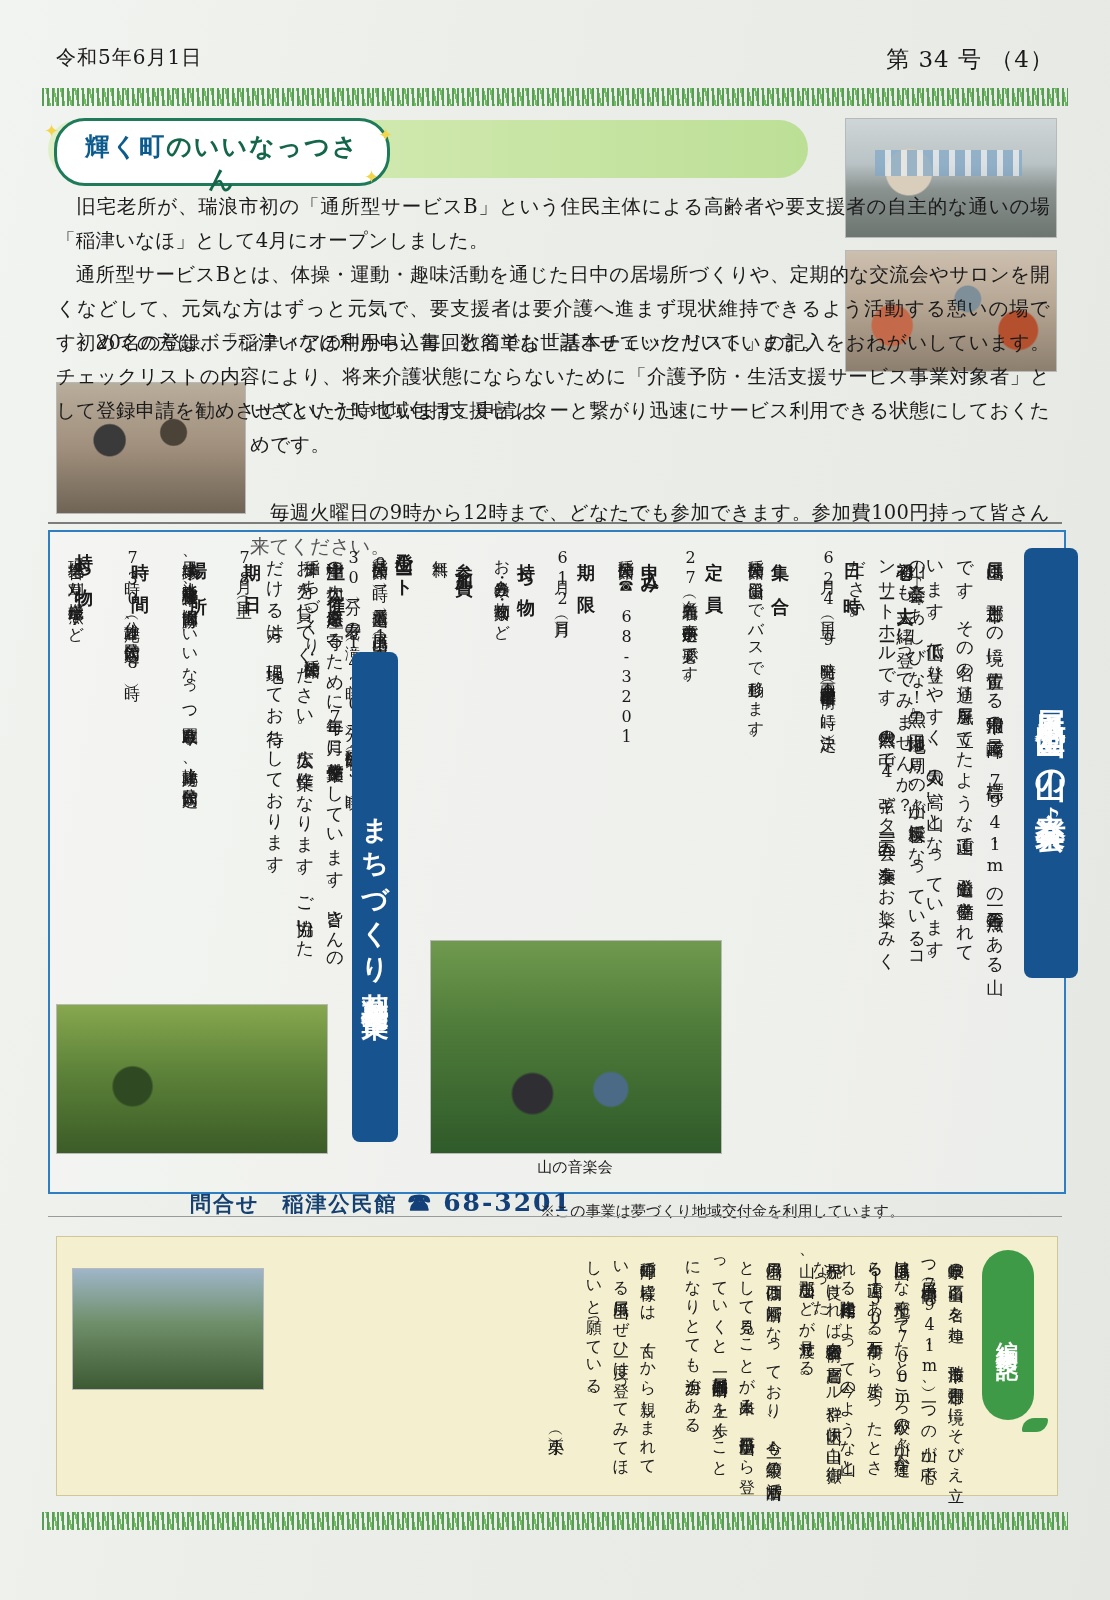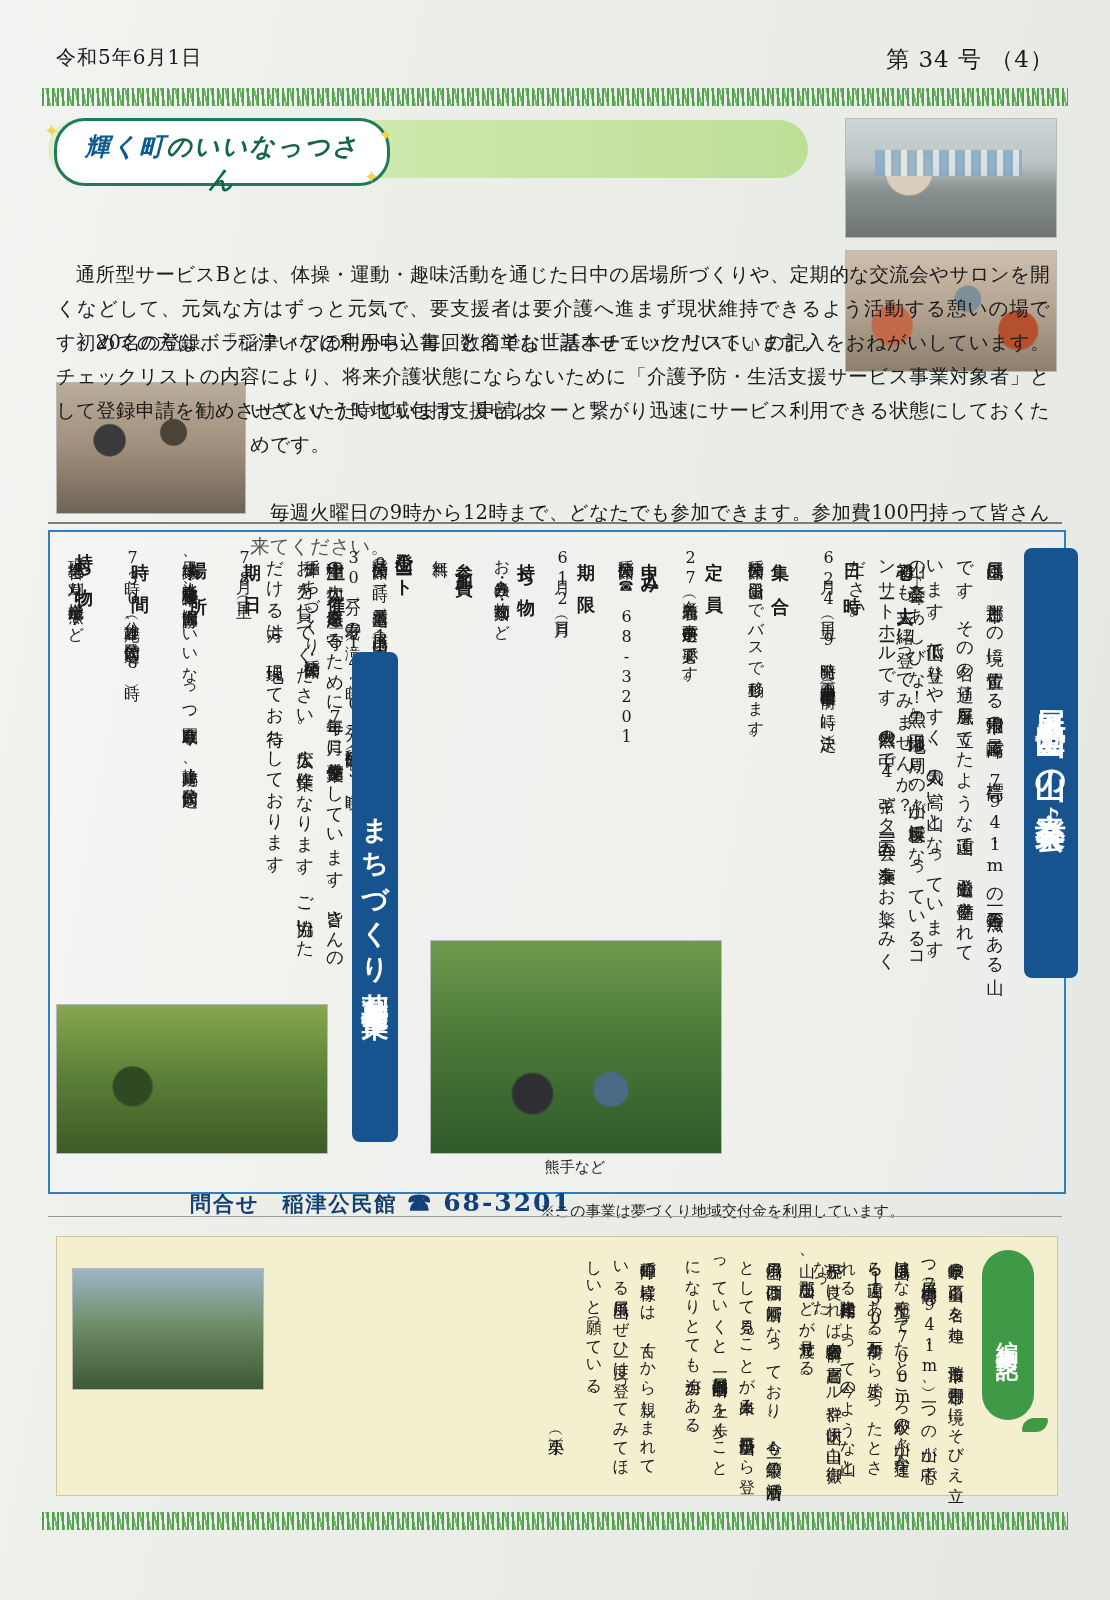--- a/index.html
+++ b/index.html
@@ -33,21 +33,21 @@
     position:absolute;left:48px;top:120px;width:760px;height:58px;
     background:linear-gradient(90deg,#dff0c9 0%,#cfe8ad 45%,#bcdf96 100%);
     border-radius:29px;
   }
   .ribbon-badge{
     position:absolute;left:54px;top:118px;width:330px;height:62px;
     background:#ffffff;border:3px solid #1f7a5a;border-radius:31px;
   }
   .badge-text{
     position:absolute;left:72px;top:130px;width:300px;text-align:center;
-    font-size:25px;font-weight:bold;color:#14664a;letter-spacing:2px;font-style:italic;
+    font-size:25px;font-weight:bold;color:#14664a;letter-spacing:2px;
   }
   .badge-text .kagayaku{color:#0d5b8c;}
   .ribbon-title{
     position:absolute;left:404px;top:136px;width:390px;
     font-size:25px;font-weight:bold;color:#0f6f3f;letter-spacing:1px;
   }
   .sparkle{position:absolute;color:#f4d44a;font-size:18px;}
 
   .photo{
     position:absolute;border:1px solid #b9b9b9;overflow:hidden;
@@ -173,20 +173,21 @@
   <div class="ribbon-badge"></div>
   <div class="badge-text"><span class="kagayaku">輝く町</span>のいいなっつさん</div>
   <span class="sparkle" style="left:44px;top:120px;">✦</span>
   <span class="sparkle" style="left:378px;top:124px;">✦</span>
   <span class="sparkle" style="left:364px;top:166px;">✦</span>
 
   <div class="photo p-hall"></div>
   <div class="photo p-table"></div>
   <div class="photo p-counsel"></div>
 
+  <div class="body-text" id="para1">　旧宅老所が、瑞浪市初の「通所型サービスB」という住民主体による高齢者や要支援者の自主的な通いの場「稲津いなほ」として4月にオープンしました。</div>
   <div class="body-text" id="para2">　通所型サービスBとは、体操・運動・趣味活動を通じた日中の居場所づくりや、定期的な交流会やサロンを開くなどして、元気な方はずっと元気で、要支援者は要介護へ進まず現状維持できるよう活動する憩いの場です。20名の登録ボランティアの中から、毎回数名でお世話させていただいています。</div>
   <div class="body-text" id="para4">いざという時地域包括支援センターと繋がり迅速にサービス利用できる状態にしておくためです。</div>
   <div class="body-text" id="para3">　初めての方は、「稲津いなほ利用申込書」と簡単な「基本チェックリスト」の記入をおねがいしています。チェックリストの内容により、将来介護状態にならないために「介護予防・生活支援サービス事業対象者」として登録申請を勧めさせていただいています。申請は、</div>
   <div class="body-text" id="para6">　毎週火曜日の9時から12時まで、どなたでも参加できます。参加費100円持って皆さん来てください。</div>
 
   <div class="hr-line" style="top:522px;"></div>
 
   <div class="panel"></div>
 
   <div class="vtitle" id="title-mountain">屏風山登山と山の音楽会♪</div>
@@ -229,21 +230,21 @@
   <div class="vlabel" style="left:186px;top:548px;height:110px;">場　所</div>
   <div class="vtext small" style="left:164px;top:548px;height:400px;width:40px;">小里城跡、水洗・中学校線桜並木、旧保育園跡、いいなっつ農園草取り、止静庵跡、公民館周辺</div>
 
   <div class="vlabel" style="left:128px;top:548px;height:110px;">時　間</div>
   <div class="vtext small" style="left:106px;top:548px;height:330px;width:40px;">7時30分（止静庵、公民館周辺　8時）</div>
 
   <div class="vlabel" style="left:72px;top:538px;height:130px;">持ち物</div>
   <div class="vtext small" style="left:50px;top:548px;height:290px;width:40px;">現地集合　草刈り機・鎌・熊手など</div>
 
   <div class="photo p-concert"></div>
-  <div class="p-caption">熊手など</div>
+  <div class="p-caption">山の音楽会</div>
   <div class="photo p-forest"></div>
 
   <div class="contact">
     <span>問合せ　稲津公民館</span>
     <span class="tel">☎</span>
     <span class="tel">68-3201</span>
   </div>
   <div class="note">※この事業は夢づくり地域交付金を利用しています。</div>
 
   <div class="hr-line" style="top:1216px;height:1px;background:#9a9a9a;"></div>

